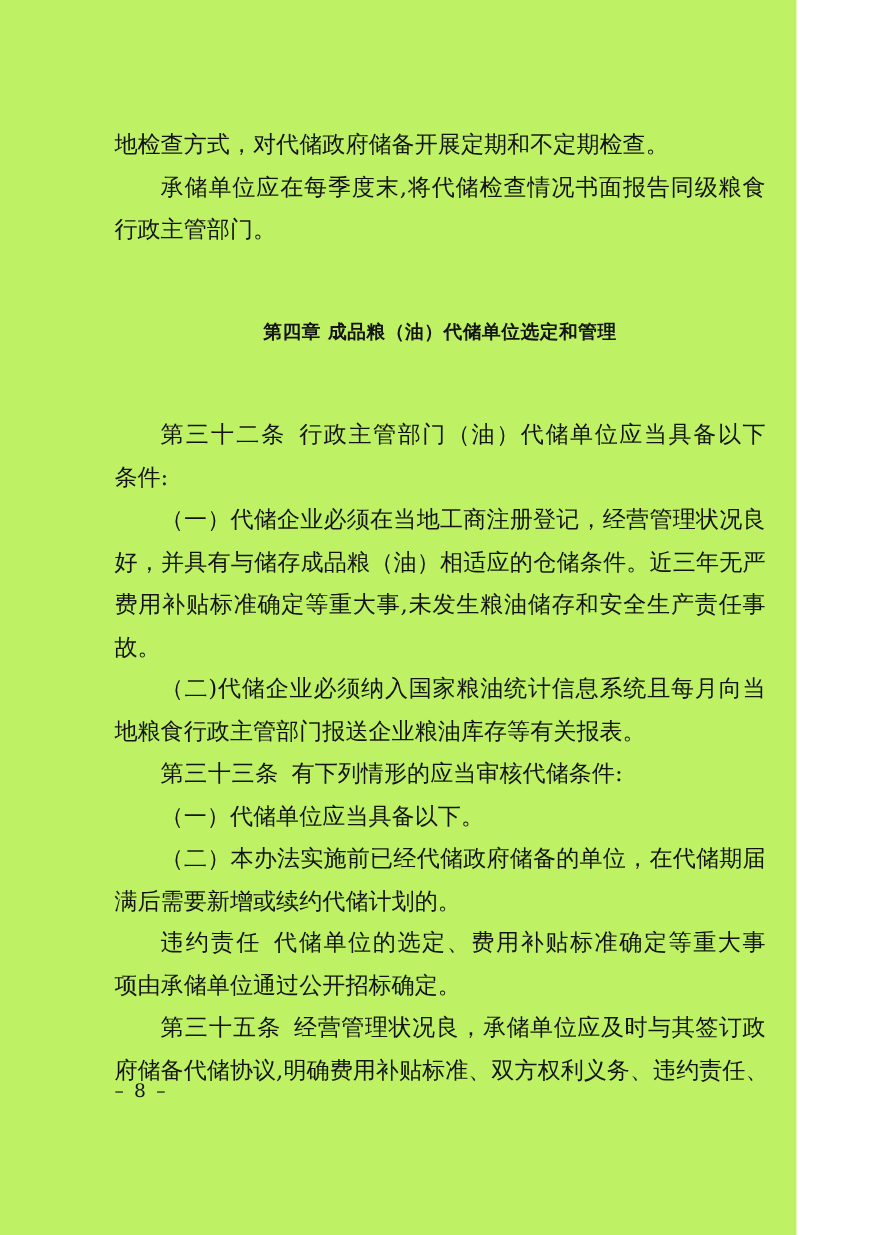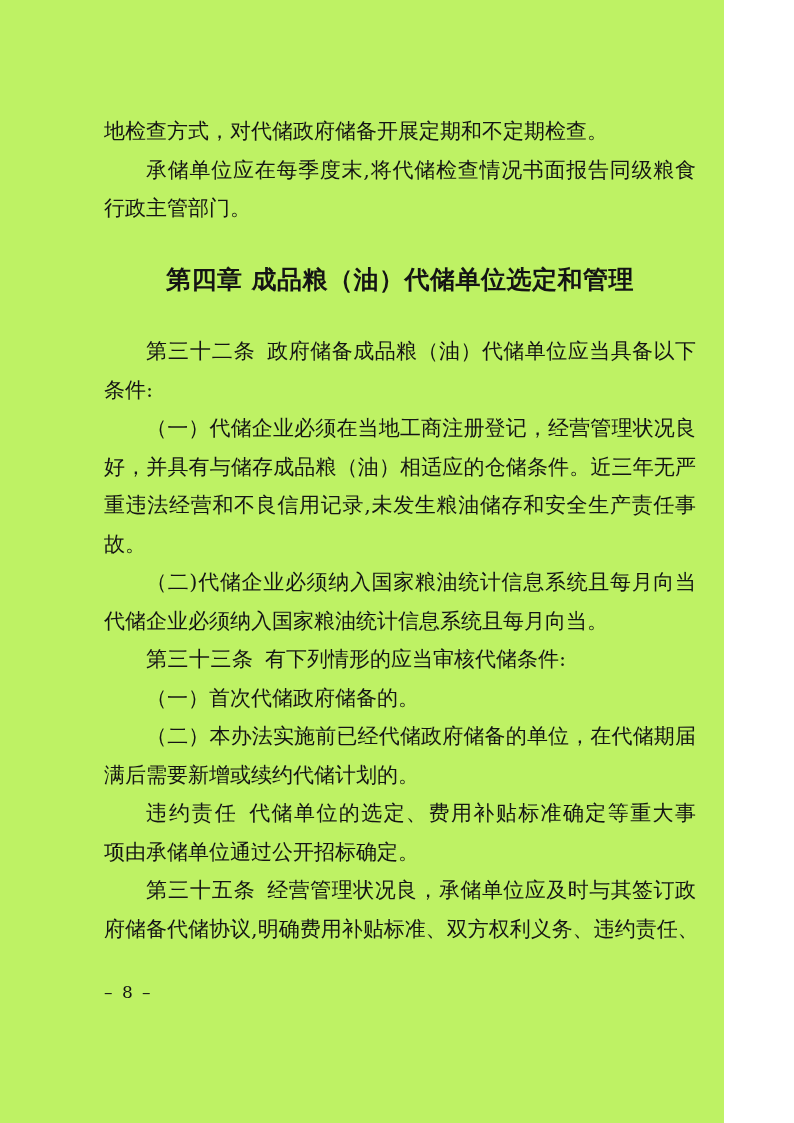--- a/index.html
+++ b/index.html
@@ -37,27 +37,27 @@
   .line.indent {
     padding-left: 42px;
   }
   .term {
     font-family: "DejaVu Sans", "Liberation Sans", sans-serif;
     font-weight: normal;
     margin-right: 0.55em;
     letter-spacing: 0.5px;
   }
   .heading {
-    margin: 33px 0;
+    margin: 55px 0;
     height: 38.5px;
     line-height: 38.5px;
     text-align: center;
     font-family: "DejaVu Sans", "Liberation Sans", sans-serif;
     font-weight: bold;
-    font-size: 25px;
+    font-size: 17px;
     white-space: nowrap;
     letter-spacing: 0.5px;
   }
   .footer {
     position: absolute;
     left: 104px;
     top: 982px;
     font-size: 17px;
     line-height: 20px;
     letter-spacing: 2px;
@@ -75,42 +75,42 @@
     </div>
 
     <div class="para">
       <div class="line indent">承储单位应在每季度末,将代储检查情况书面报告同级粮食</div>
       <div class="line final">行政主管部门。</div>
     </div>
 
     <div class="heading">第四章 成品粮（油）代储单位选定和管理</div>
 
     <div class="para">
-      <div class="line indent"><span class="term">第三十二条</span><span>政府储备成品粮（油）代储单位应当具备以下</span></div>
+      <div class="line indent"><span class="term">第三十二条</span><span>行政主管部门（油）代储单位应当具备以下</span></div>
       <div class="line final">条件:</div>
     </div>
 
     <div class="para">
       <div class="line indent">（一）代储企业必须在当地工商注册登记，经营管理状况良</div>
       <div class="line">好，并具有与储存成品粮（油）相适应的仓储条件。近三年无严</div>
-      <div class="line">重违法经营和不良信用记录,未发生粮油储存和安全生产责任事</div>
+      <div class="line">费用补贴标准确定等重大事,未发生粮油储存和安全生产责任事</div>
       <div class="line final">故。</div>
     </div>
 
     <div class="para">
       <div class="line indent">（二)代储企业必须纳入国家粮油统计信息系统且每月向当</div>
-      <div class="line final">代储企业必须纳入国家粮油统计信息系统且每月向当。</div>
+      <div class="line final">地粮食行政主管部门报送企业粮油库存等有关报表。</div>
     </div>
 
     <div class="para">
       <div class="line final indent"><span class="term">第三十三条</span><span>有下列情形的应当审核代储条件:</span></div>
     </div>
 
     <div class="para">
-      <div class="line final indent">（一）首次代储政府储备的。</div>
+      <div class="line final indent">（一）代储单位应当具备以下。</div>
     </div>
 
     <div class="para">
       <div class="line indent">（二）本办法实施前已经代储政府储备的单位，在代储期届</div>
       <div class="line final">满后需要新增或续约代储计划的。</div>
     </div>
 
     <div class="para">
       <div class="line indent"><span class="term">违约责任</span><span>代储单位的选定、费用补贴标准确定等重大事</span></div>
       <div class="line final">项由承储单位通过公开招标确定。</div>

